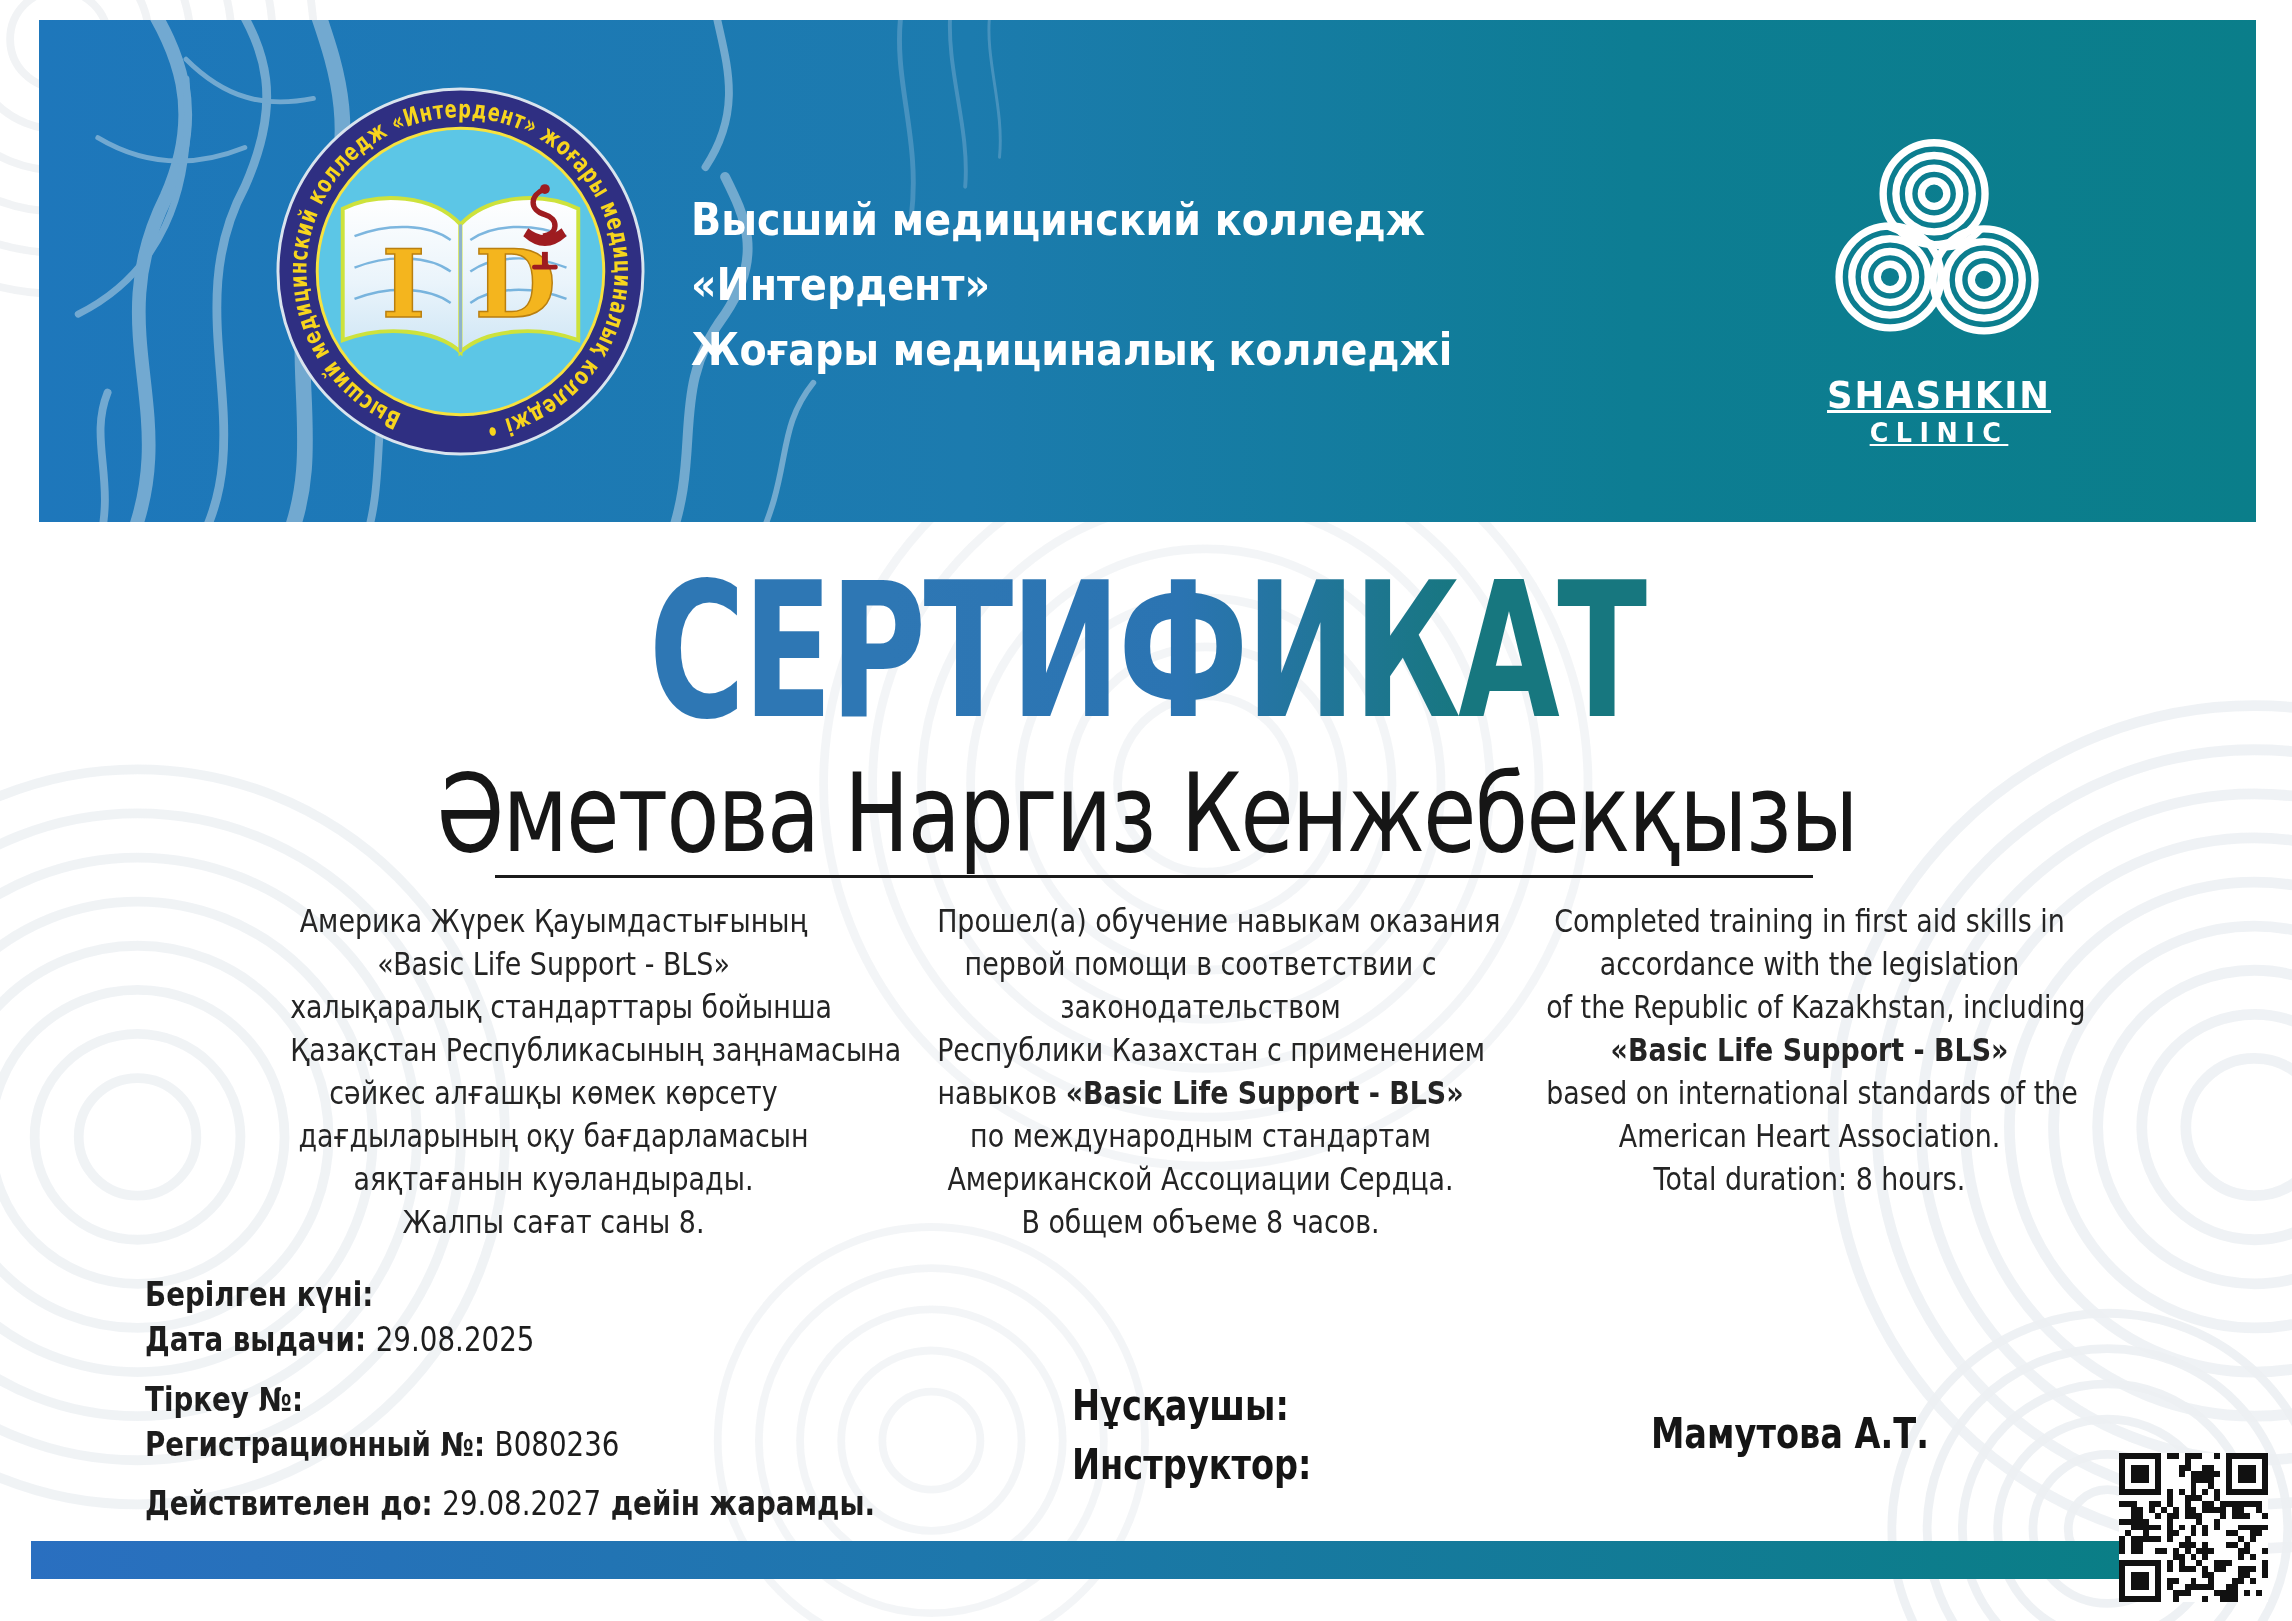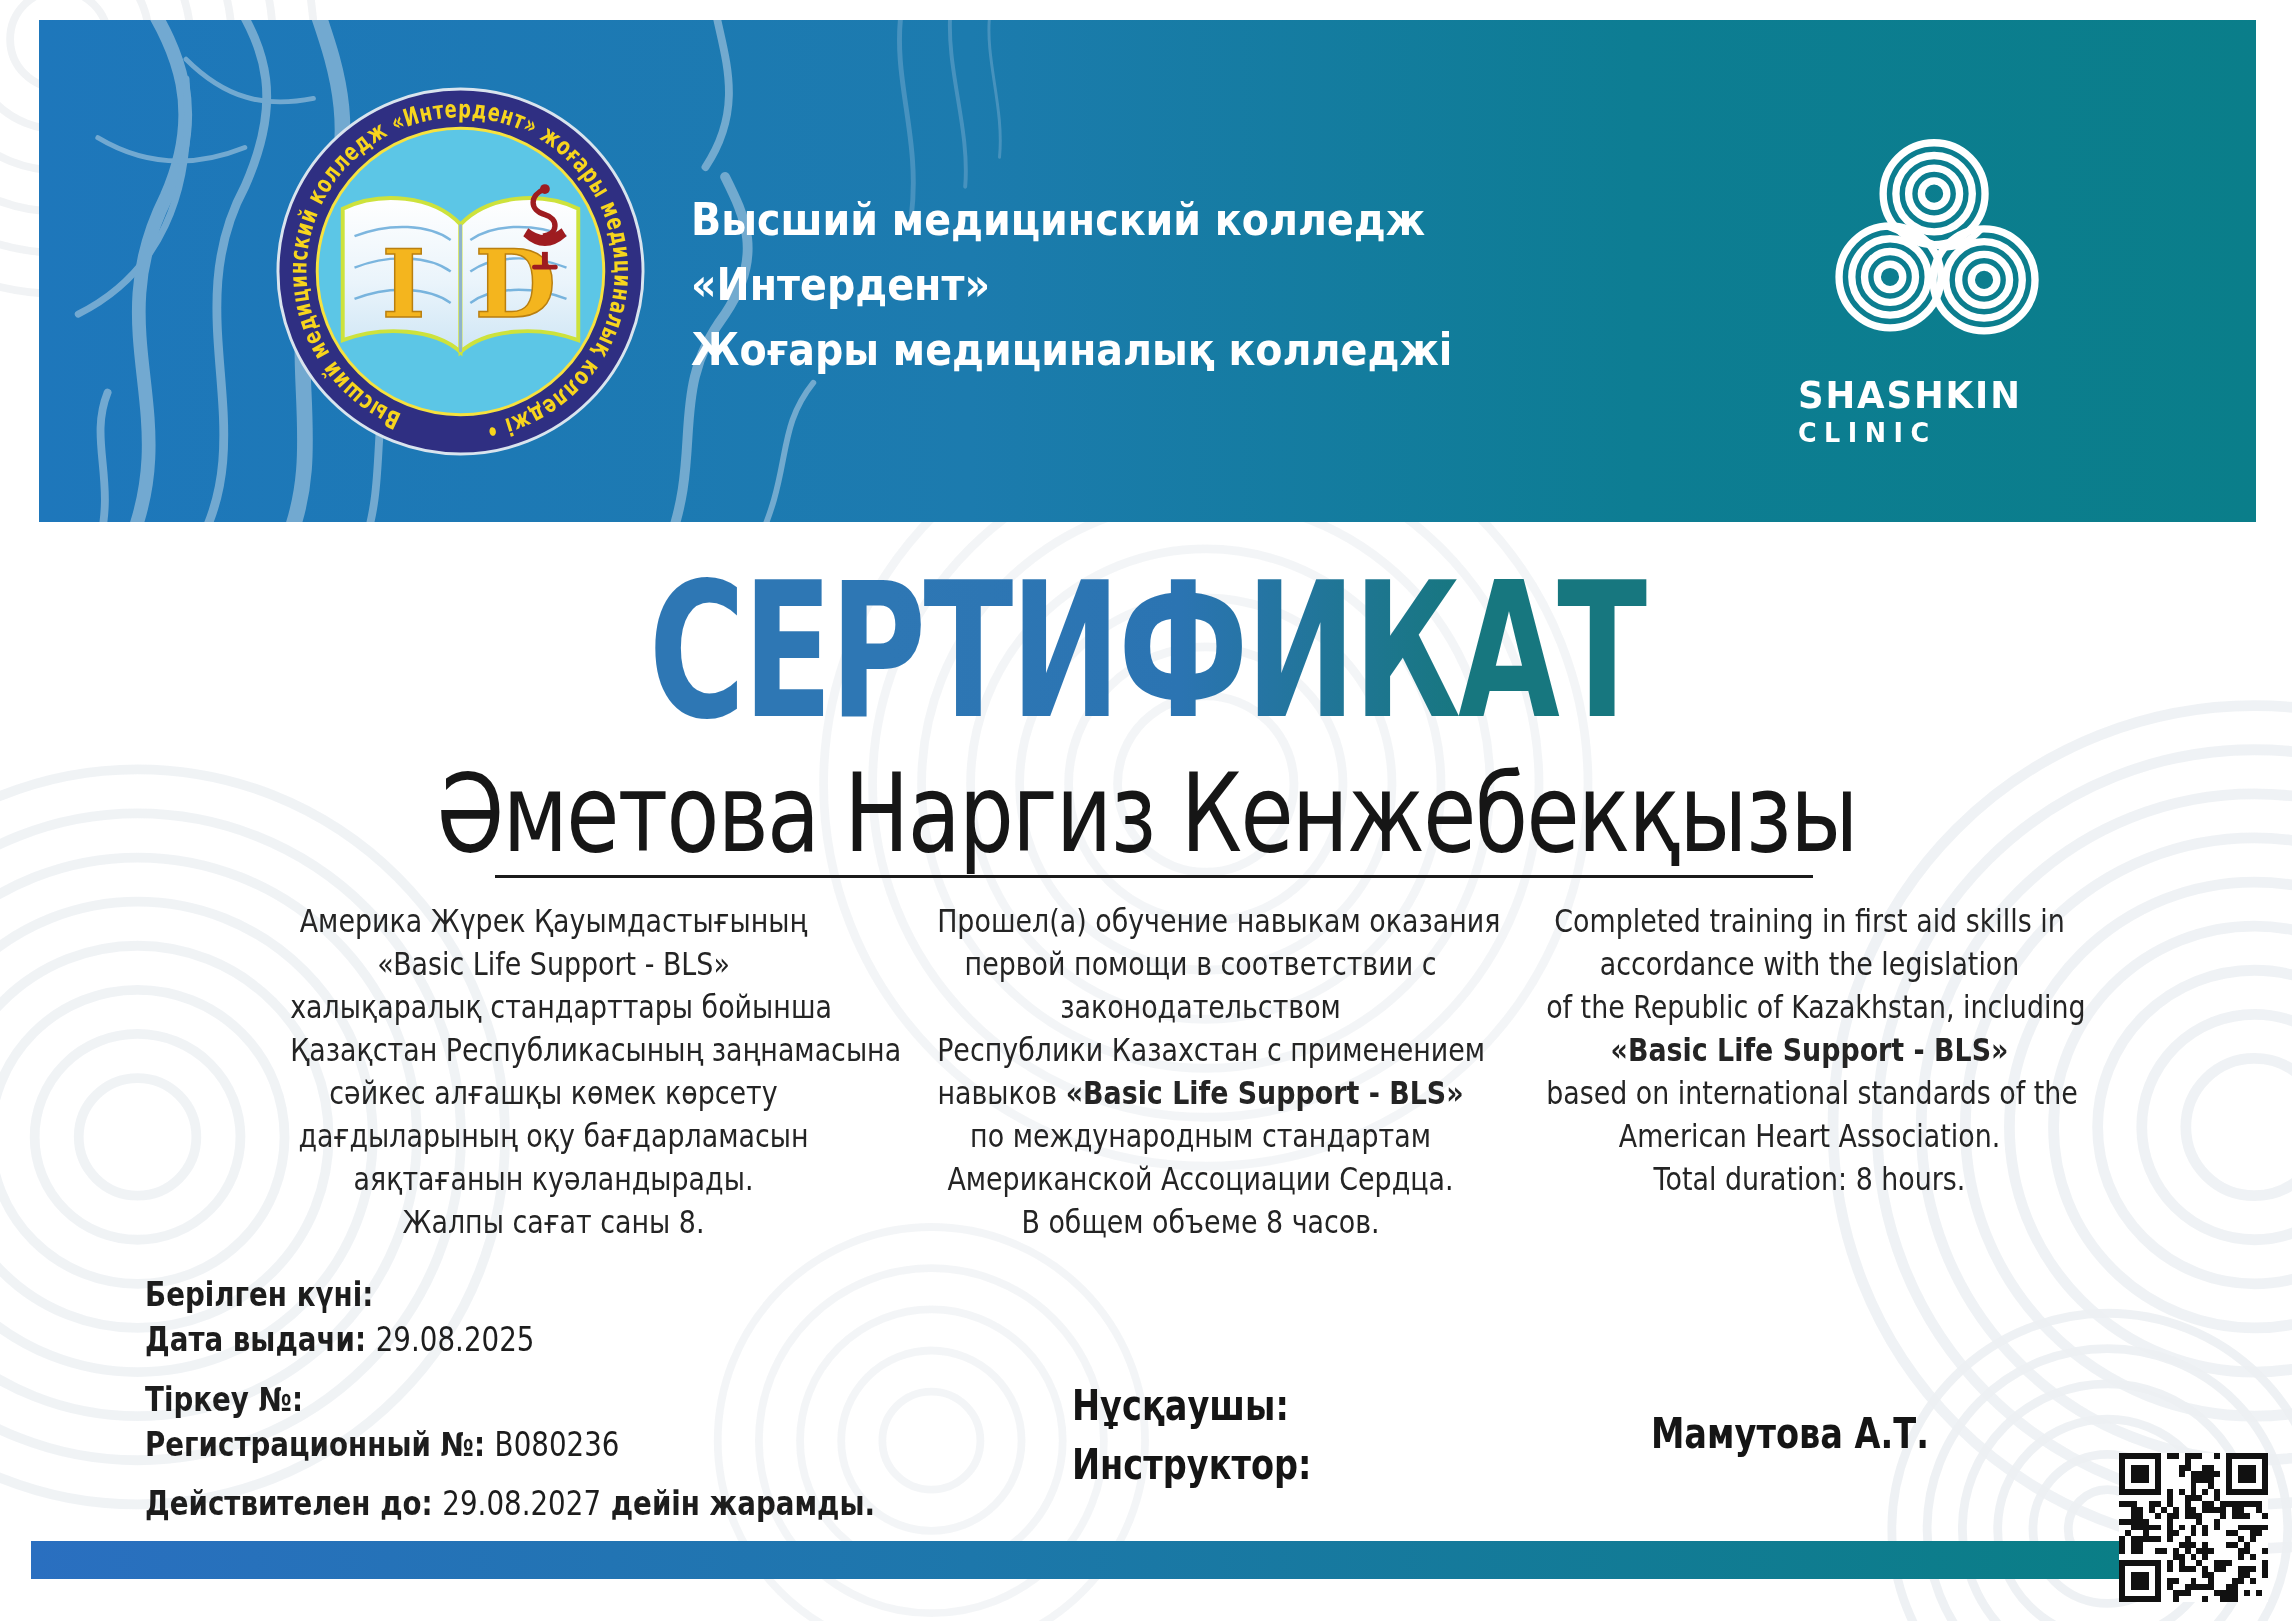--- a/index.html
+++ b/index.html
@@ -14,21 +14,21 @@
     background:linear-gradient(90deg,#1e77bb 0%,#1c7bae 42%,#0d7d93 72%,#0a7e8a 100%);
     overflow:hidden;
   }
   .banner-waves{position:absolute;left:0;top:0;width:100%;height:100%;}
   .emblem{position:absolute;left:237px;top:67px;width:369px;height:369px;}
   .college-text{
     position:absolute;left:652px;top:167px;width:882px;
     font-size:45px;font-weight:700;color:#ffffff;line-height:65px;
     transform:scaleX(.88);transform-origin:left top;letter-spacing:0px;white-space:nowrap;
   }
-  .clinic{position:absolute;left:1753px;top:61px;width:294px;text-align:left;color:#ffffff;}
+  .clinic{position:absolute;left:1753px;top:61px;width:294px;text-align:center;color:#ffffff;text-decoration:underline;}
   .clinic svg{display:block;margin:0 auto;}
   .clinic-name{font-size:37px;font-weight:700;letter-spacing:2px;margin-top:3.9px;transform:scaleX(.96);}
   .clinic-sub{font-size:26.5px;font-weight:700;letter-spacing:7.8px;margin-top:0px;transform:scaleX(.96);}
   
   .title{
     position:absolute;left:0;right:0;top:557px;margin:0;text-align:center;
     font-size:188px;font-weight:700;letter-spacing:-3.9px;line-height:1.0;
     transform:scaleX(.70);transform-origin:center;
     color:#2470ae;white-space:nowrap;
   }

